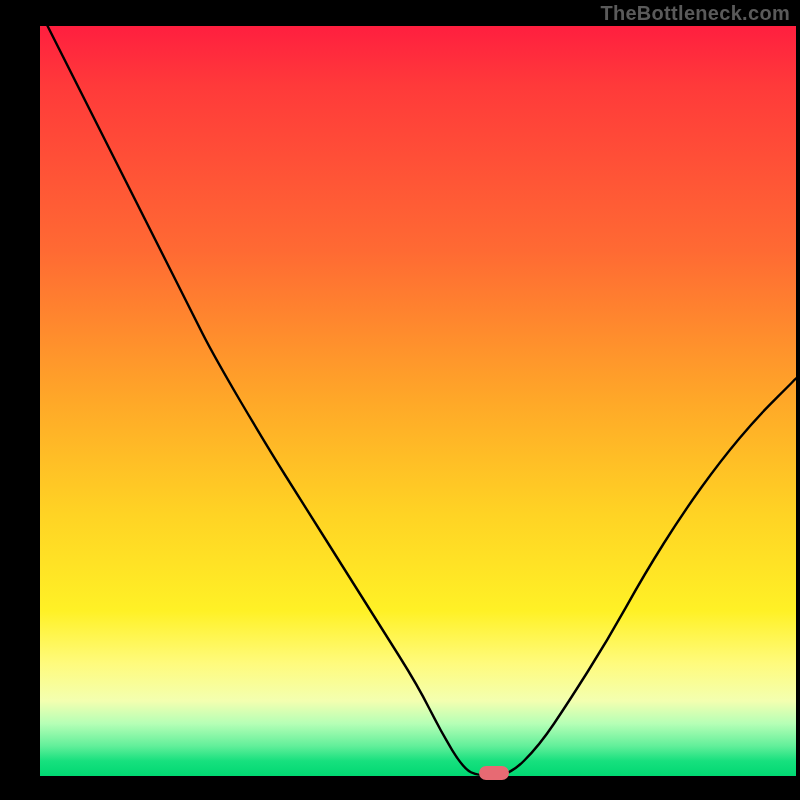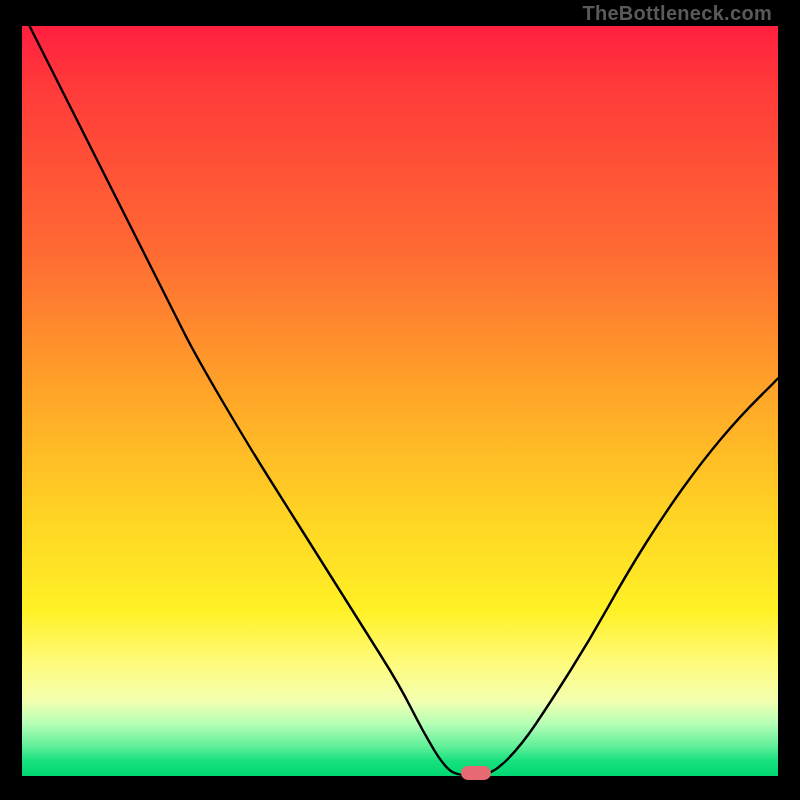--- a/index.html
+++ b/index.html
@@ -9,20 +9,21 @@
     height: 800px;
     background: #000;
     overflow: hidden;
     font-family: Arial, Helvetica, sans-serif;
   }
   .frame {
     position: relative;
     width: 780px;
     height: 800px;
     background: #000;
+    margin-left: 18px;
   }
   .attribution {
     position: absolute;
     top: 2px;
     right: 8px;
     color: #5a5a5a;
     font-size: 20px;
     font-weight: 600;
     letter-spacing: 0.3px;
     z-index: 10;

